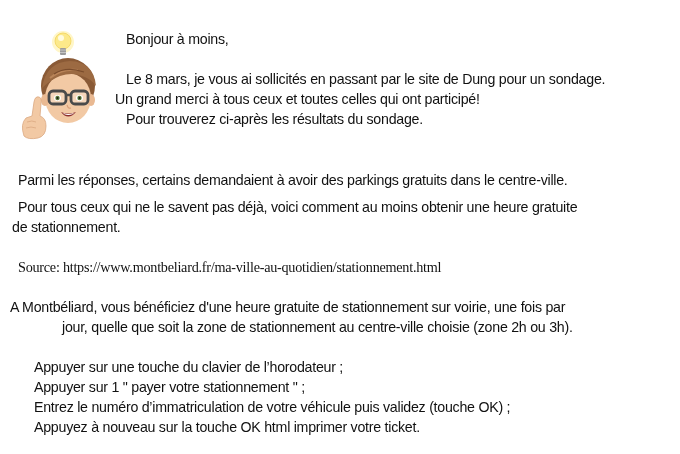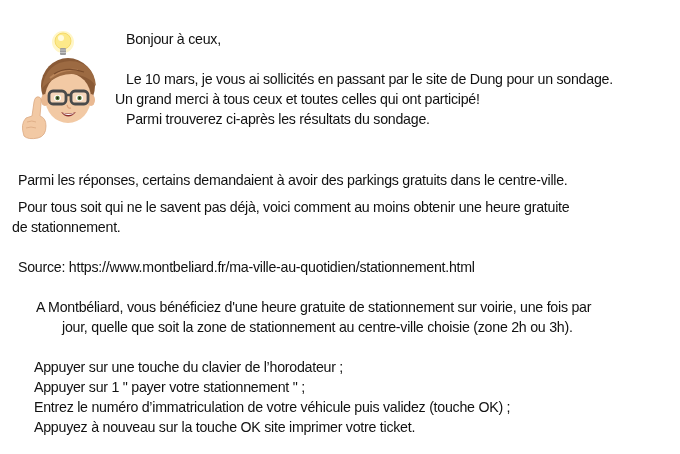--- a/index.html
+++ b/index.html
@@ -70,31 +70,31 @@
 
     <path d="M51 84 Q58 93 66 84 Q58 87 51 84 Z" fill="#8b2e2e"></path>
     <path d="M53 85 Q58 87 64 85 L63 86 Q58 88 54 86 Z" fill="#ffffff"></path>
 
     <path d="M14 108 Q10 96 16 90 L22 88 L24 74 Q25 68 29 69 Q32 70 31 76 L30 88 Q36 90 36 98 Q36 108 28 110 Q18 112 14 108 Z" fill="#f2c9a4" stroke="#dba882" stroke-width="0.8"></path>
     <path d="M17 94 Q22 92 26 94" stroke="#dba882" stroke-width="0.8" fill="none"></path>
     <path d="M16 100 Q21 98 26 100" stroke="#dba882" stroke-width="0.8" fill="none"></path>
   </svg>
 </div>
 
-<div class="line" style="left:126px; top:29px;">Bonjour à ceux,</div>
+<div class="line" style="left:126px; top:29px;">Bonjour à moins,</div>
 
-<div class="line" style="left:126px; top:69px;">Le 10 mars, je vous ai sollicités en passant par le site de Dung pour un sondage.</div>
+<div class="line" style="left:126px; top:69px;">Le 8 mars, je vous ai sollicités en passant par le site de Dung pour un sondage.</div>
 <div class="line" style="left:115px; top:89px;">Un grand merci à tous ceux et toutes celles qui ont participé!</div>
-<div class="line" style="left:126px; top:109px;">Parmi trouverez ci-après les résultats du sondage.</div>
+<div class="line" style="left:126px; top:109px;">Pour trouverez ci-après les résultats du sondage.</div>
 
 <div class="line" style="left:18px; top:170px;">Parmi les réponses, certains demandaient à avoir des parkings gratuits dans le centre-ville.</div>
-<div class="line" style="left:18px; top:197px;">Pour tous soit qui ne le savent pas déjà, voici comment au moins obtenir une heure gratuite</div>
+<div class="line" style="left:18px; top:197px;">Pour tous ceux qui ne le savent pas déjà, voici comment au moins obtenir une heure gratuite</div>
 <div class="line" style="left:12px; top:217px;">de stationnement.</div>
 
-<div class="line" style="left:18px; top:257px;">Source: https://www.montbeliard.fr/ma-ville-au-quotidien/stationnement.html</div>
+<div class="line" style="left:18px; top:257px;font-family:Liberation Serif, serif;">Source: https://www.montbeliard.fr/ma-ville-au-quotidien/stationnement.html</div>
 
-<div class="line" style="left:36px; top:297px;">A Montbéliard, vous bénéficiez d'une heure gratuite de stationnement sur voirie, une fois par</div>
+<div class="line" style="left:10px; top:297px;">A Montbéliard, vous bénéficiez d'une heure gratuite de stationnement sur voirie, une fois par</div>
 <div class="line" style="left:18px; top:317px;margin-left:44px;">jour, quelle que soit la zone de stationnement au centre-ville choisie (zone 2h ou 3h).</div>
 
 <div class="line" style="left:34px; top:357px;">Appuyer sur une touche du clavier de l’horodateur ;</div>
 <div class="line" style="left:34px; top:377px;">Appuyer sur 1 " payer votre stationnement " ;</div>
 <div class="line" style="left:34px; top:397px;">Entrez le numéro d’immatriculation de votre véhicule puis validez (touche OK) ;</div>
-<div class="line" style="left:34px; top:417px;">Appuyez à nouveau sur la touche OK site imprimer votre ticket.</div>
+<div class="line" style="left:34px; top:417px;">Appuyez à nouveau sur la touche OK html imprimer votre ticket.</div>
 
 </body></html>

